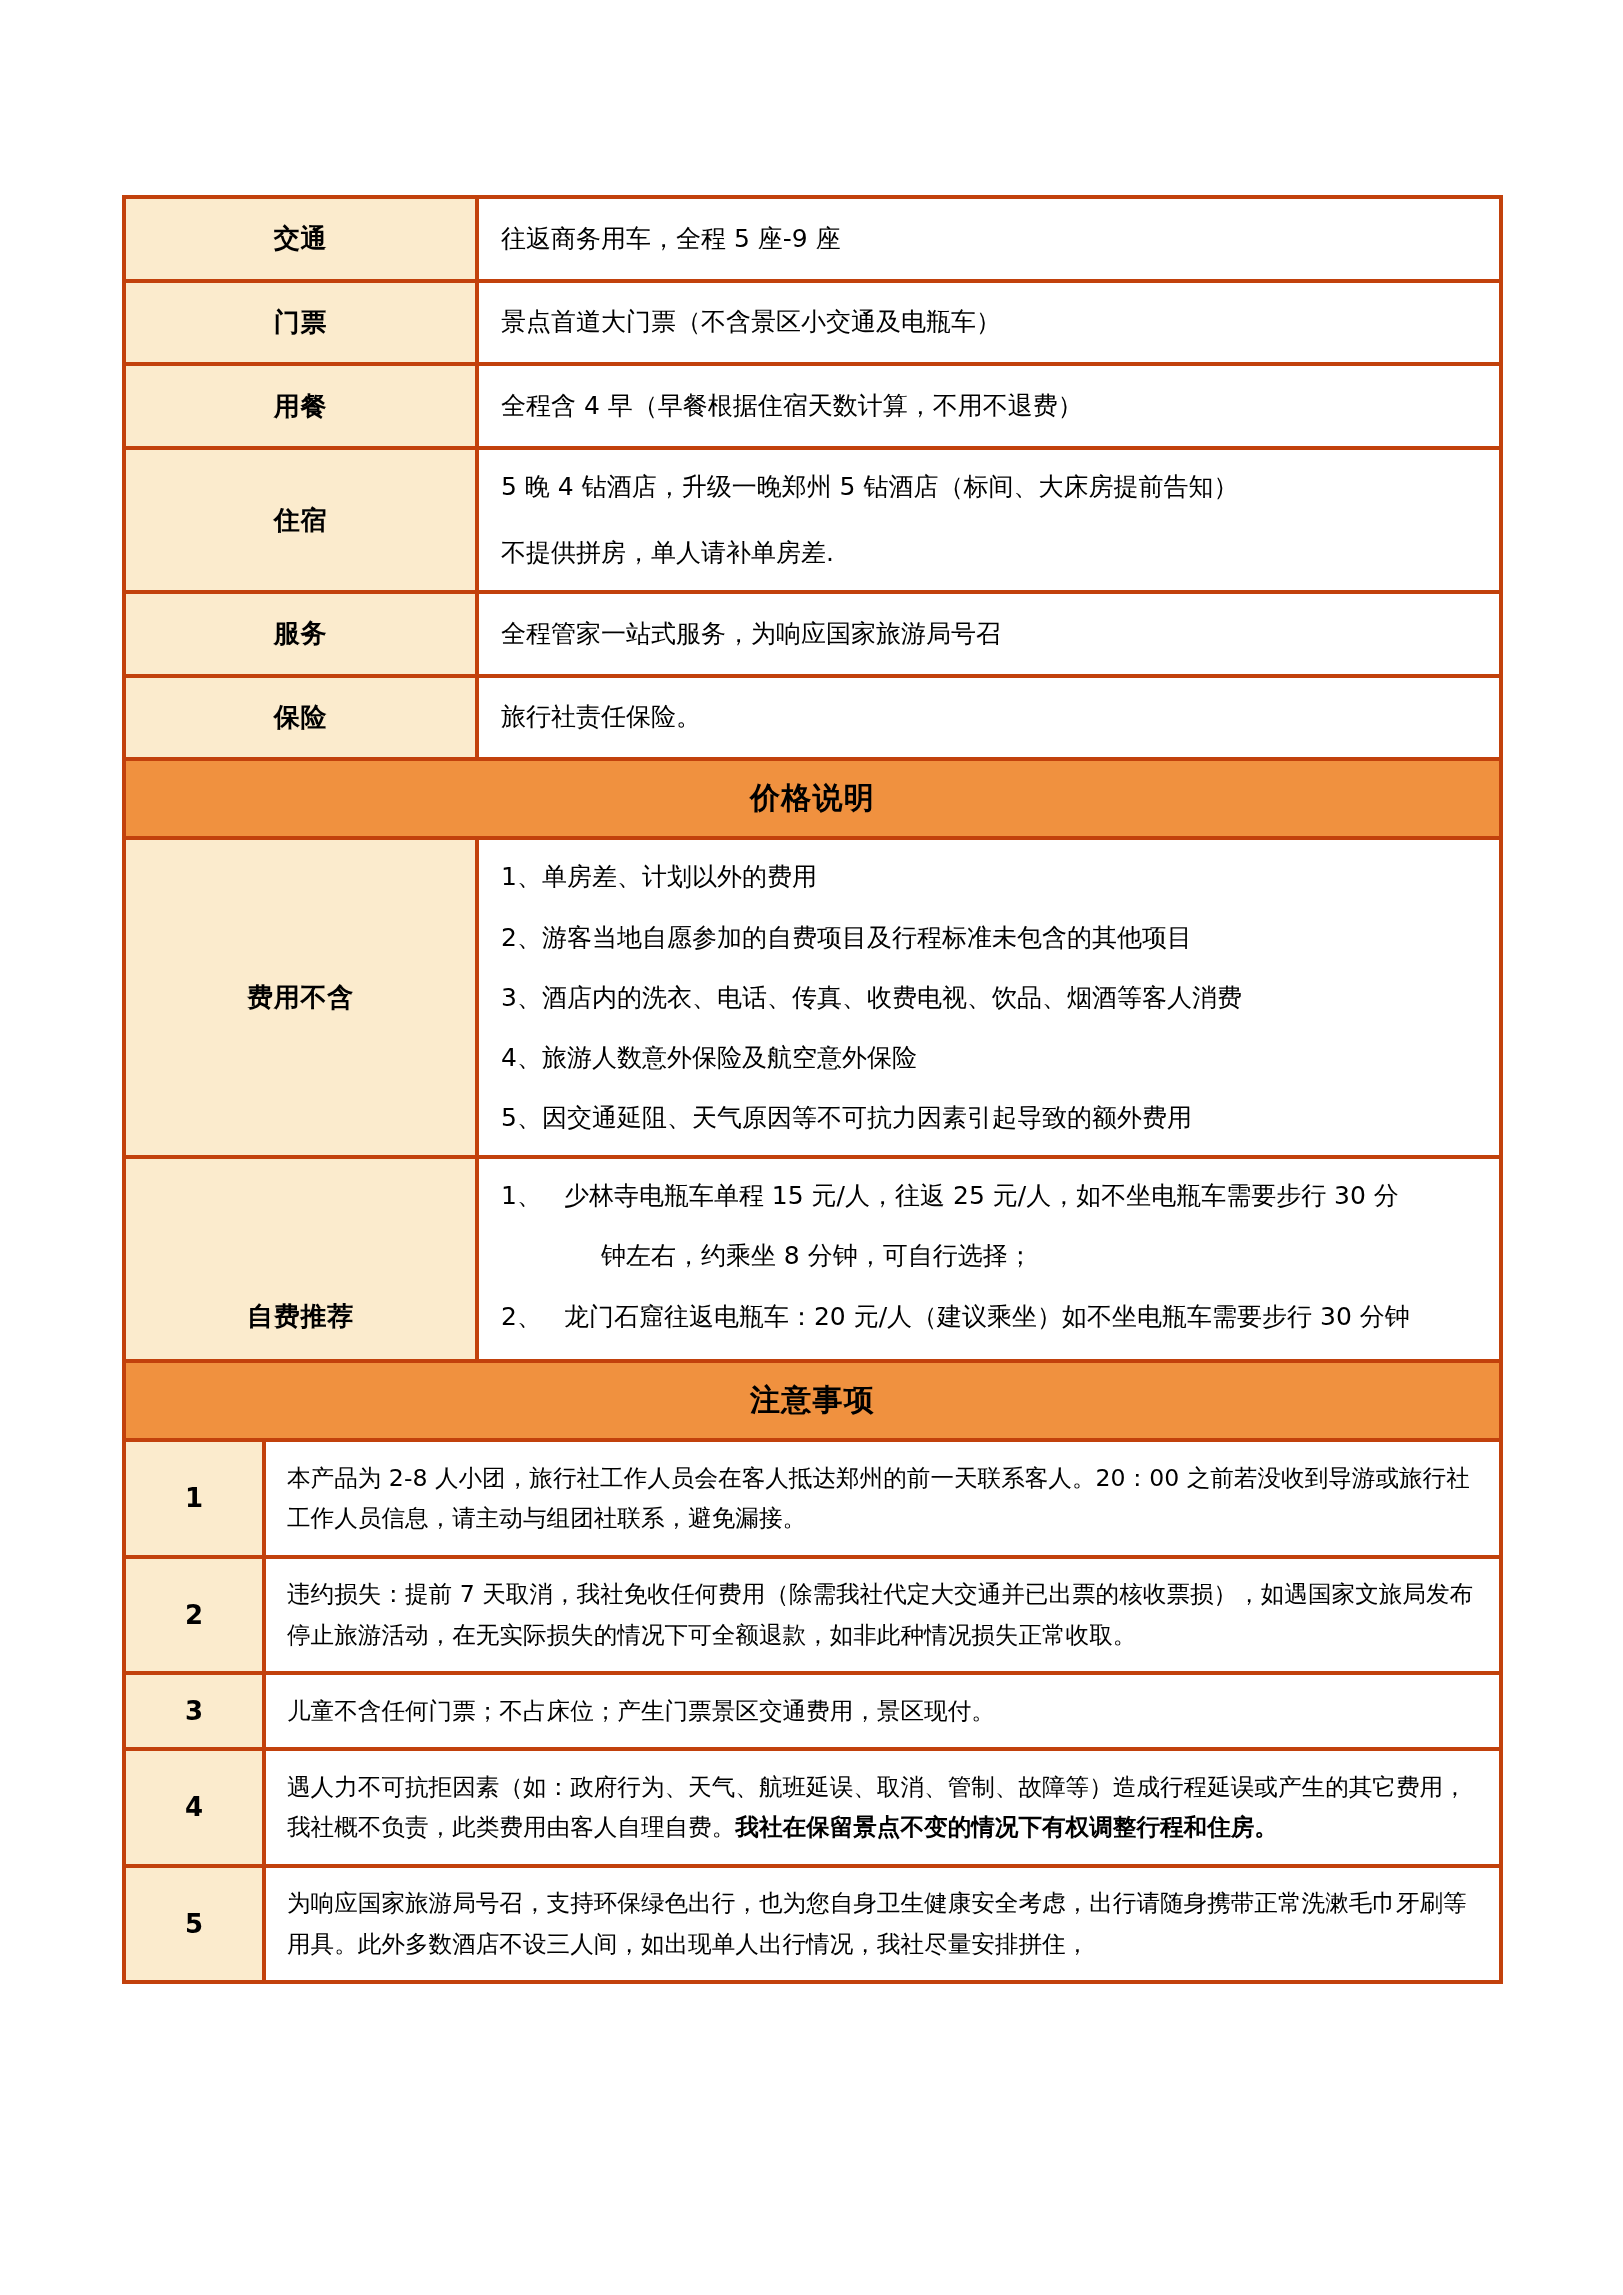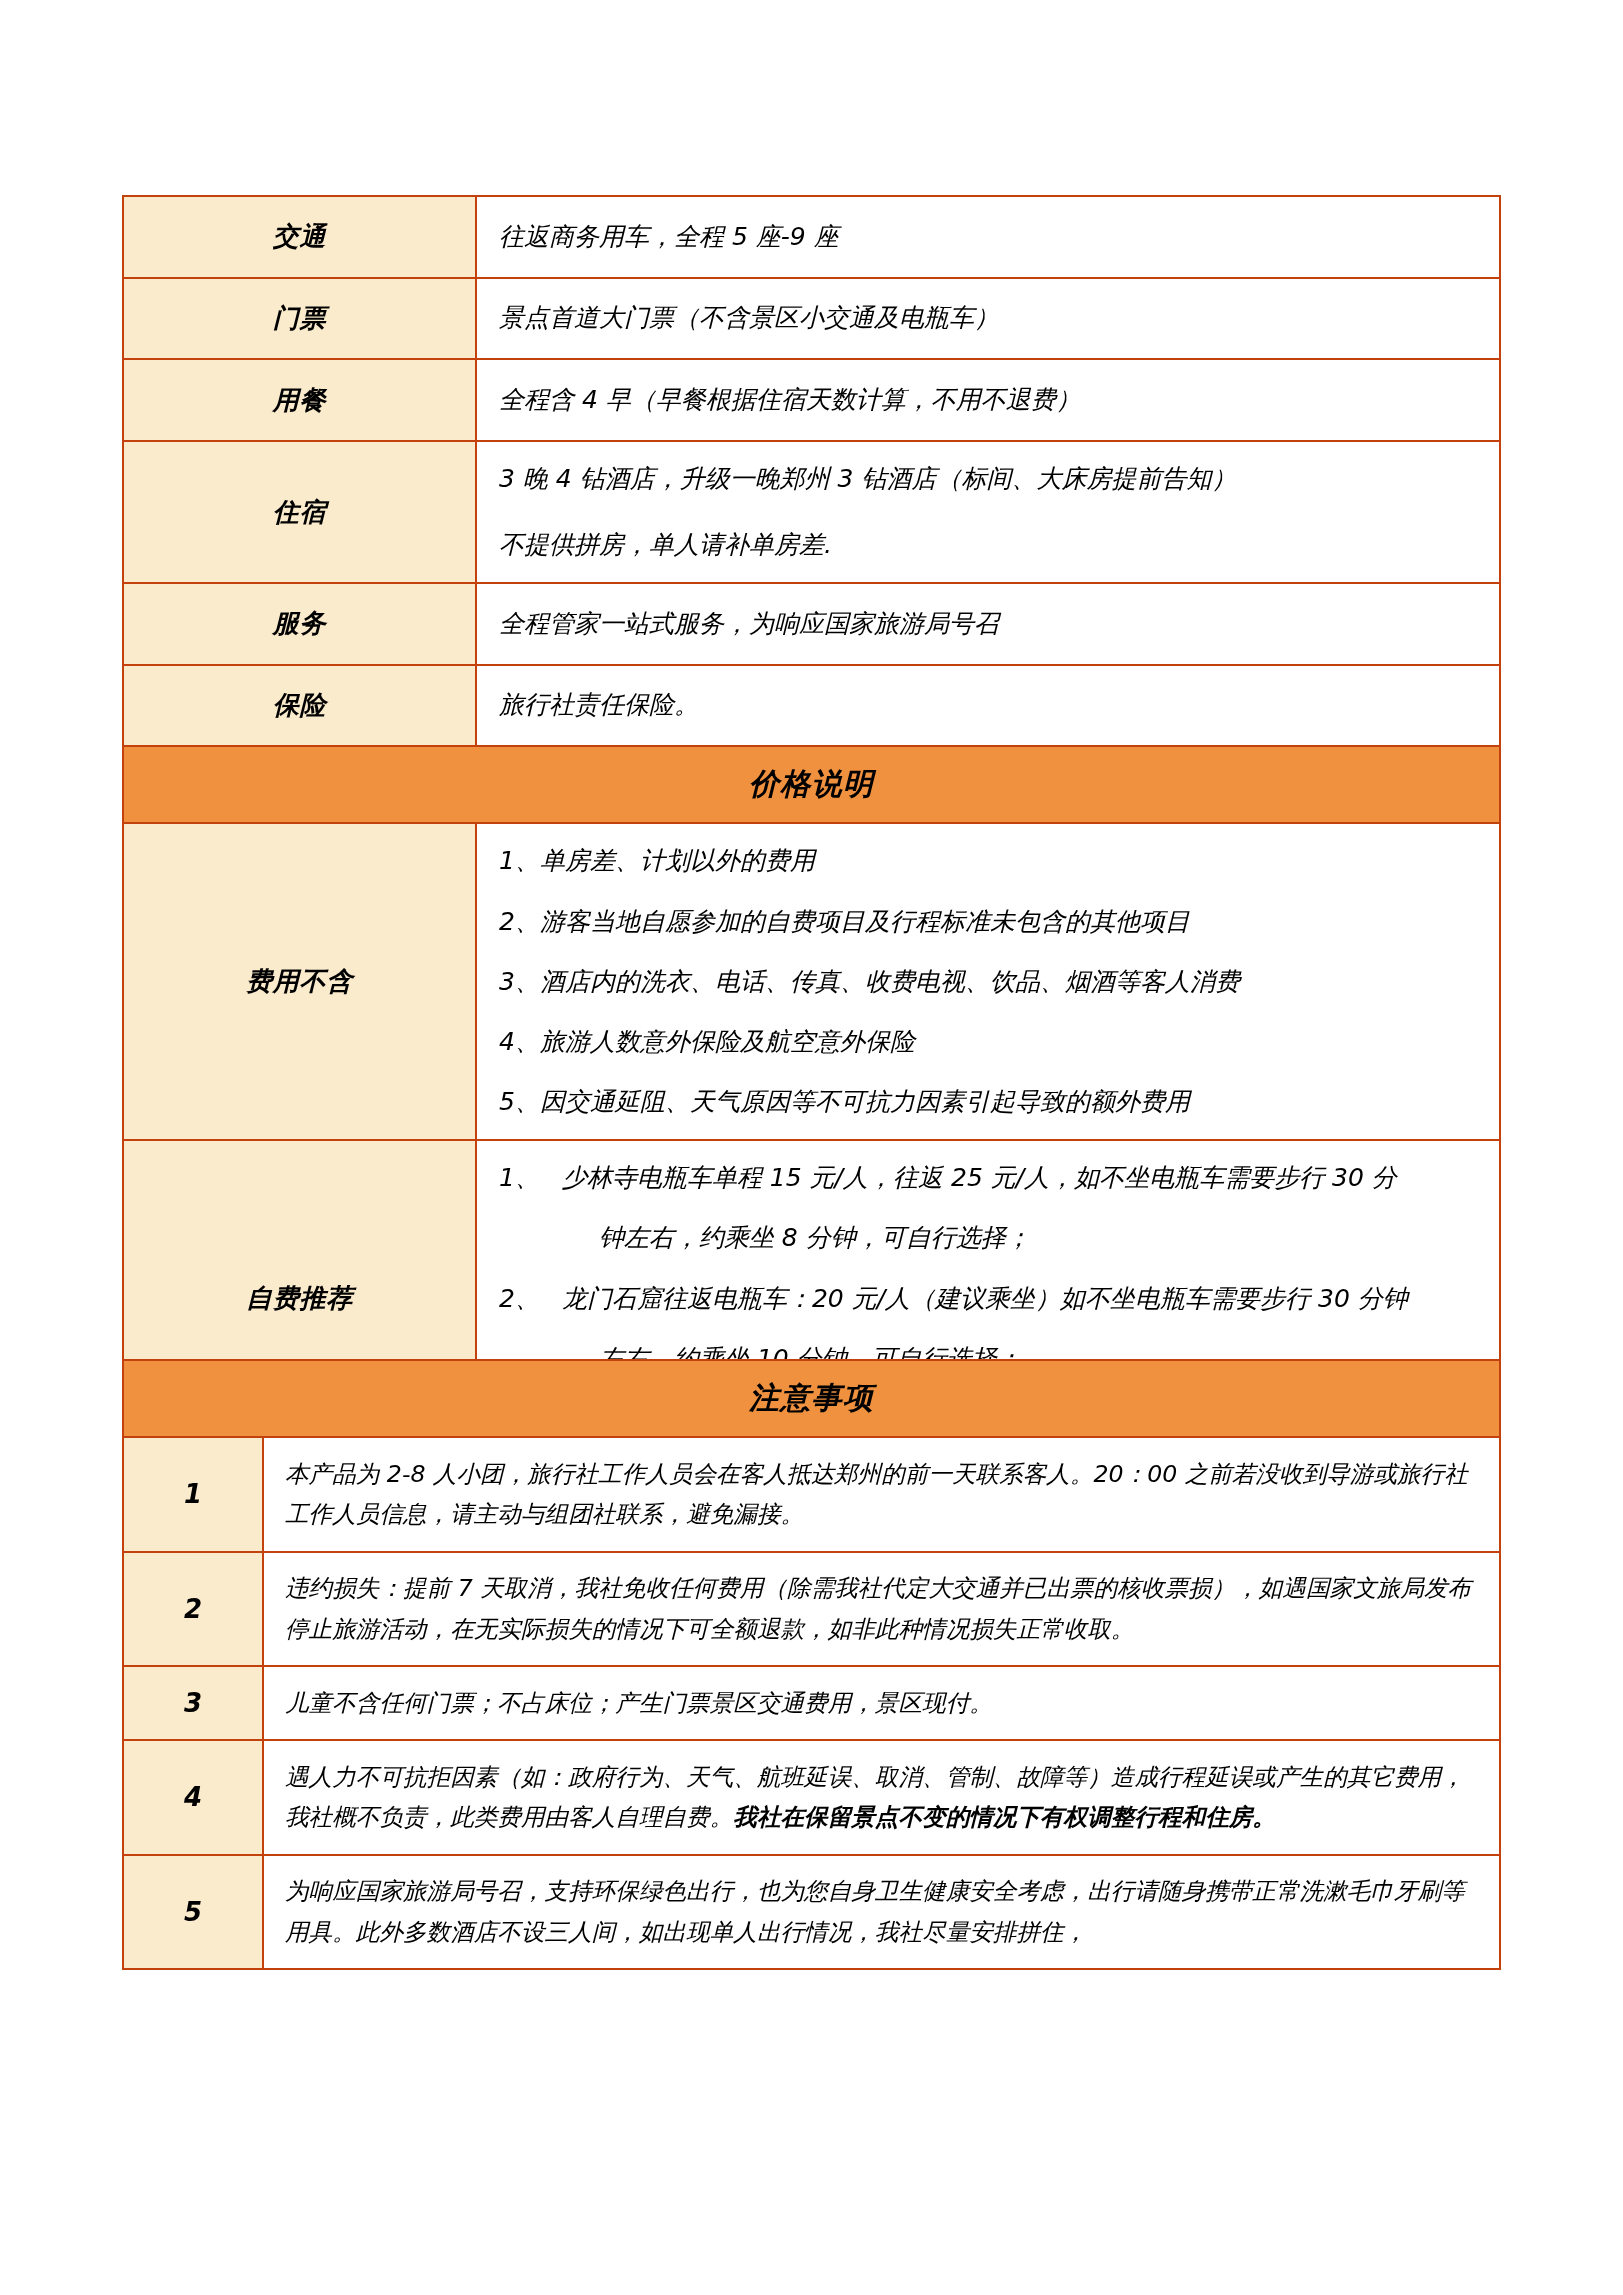--- a/index.html
+++ b/index.html
@@ -27,25 +27,24 @@
   }
 
   
   .doc-table {
     border-collapse: collapse;
     table-layout: fixed;
     position: absolute;
     background: #ffffff;
   }
   .doc-table td {
-    border: 2px solid #c2410c;
+    border: 4px solid #c2410c;
     vertical-align: middle;
     padding: 0;
     background: #ffffff;
-    font-style: italic;
   }
 
   
   .label-cell {
     background: #FBEBCD !important;
     text-align: center;
     font-weight: bold;
     font-size: 26px;
     letter-spacing: 0.7px;
     line-height: 1.35;
@@ -182,21 +181,21 @@
       <tr>
         <td class="label-cell">用餐</td>
         <td class="value-cell one-line">
           <p>全程含 4 早（早餐根据住宿天数计算，不用不退费）</p>
         </td>
       </tr>
 
       <tr>
         <td class="label-cell">住宿</td>
         <td class="value-cell">
-          <p>3 晚 4 钻酒店，升级一晚郑州 3 钻酒店（标间、大床房提前告知）</p>
+          <p>5 晚 4 钻酒店，升级一晚郑州 5 钻酒店（标间、大床房提前告知）</p>
           <p>不提供拼房，单人请补单房差.</p>
         </td>
       </tr>
 
       <tr>
         <td class="label-cell">服务</td>
         <td class="value-cell one-line">
           <p>全程管家一站式服务，为响应国家旅游局号召</p>
         </td>
       </tr>

